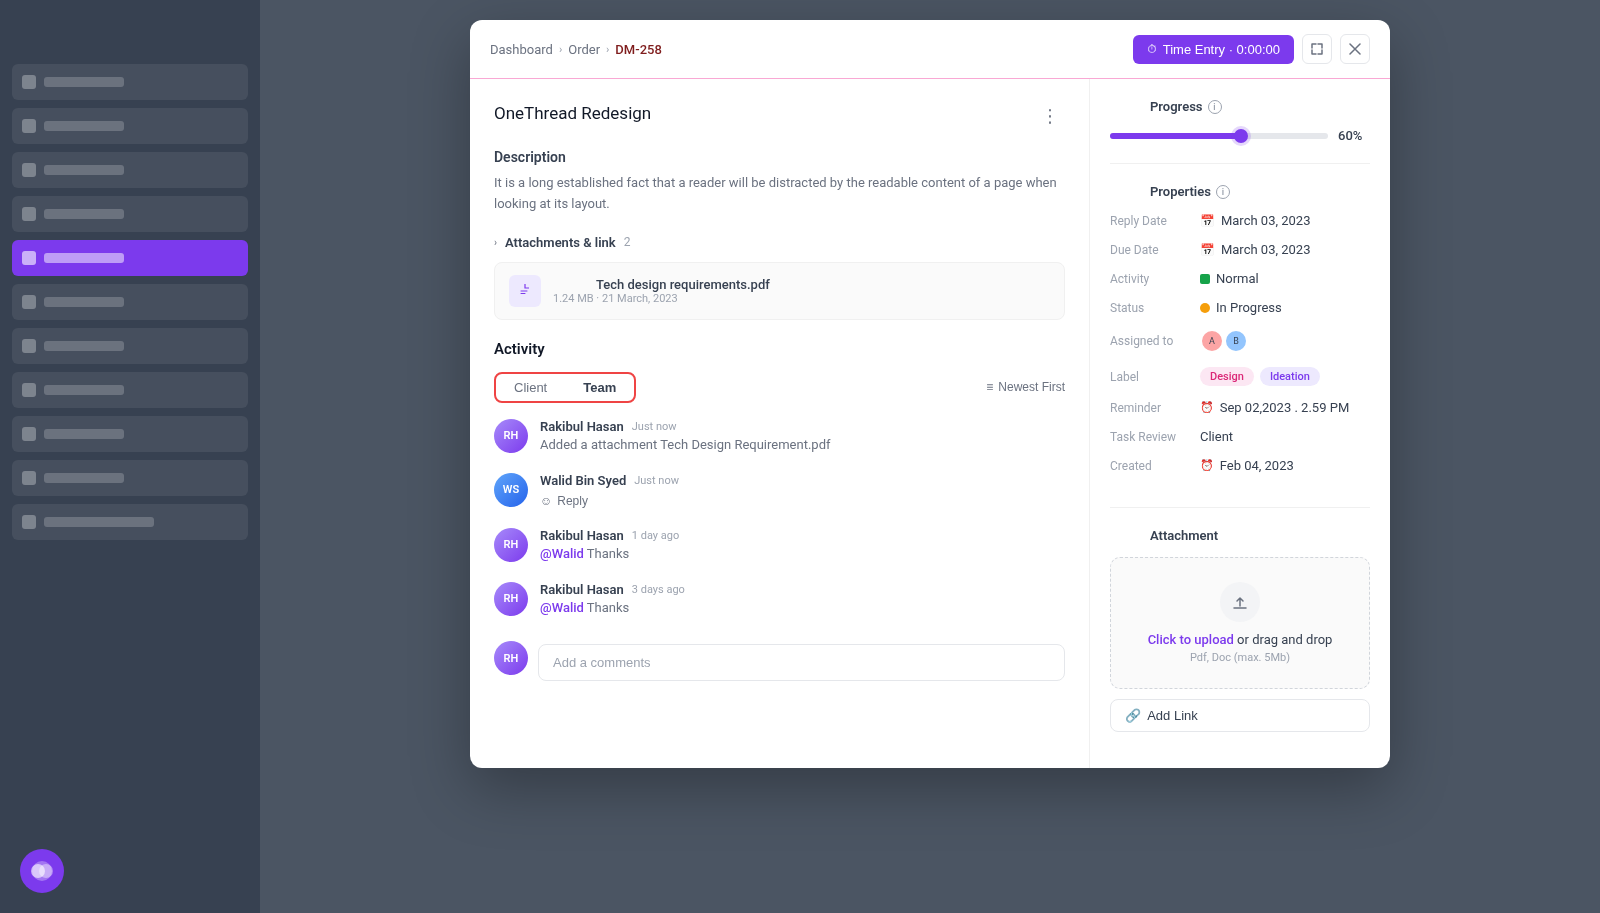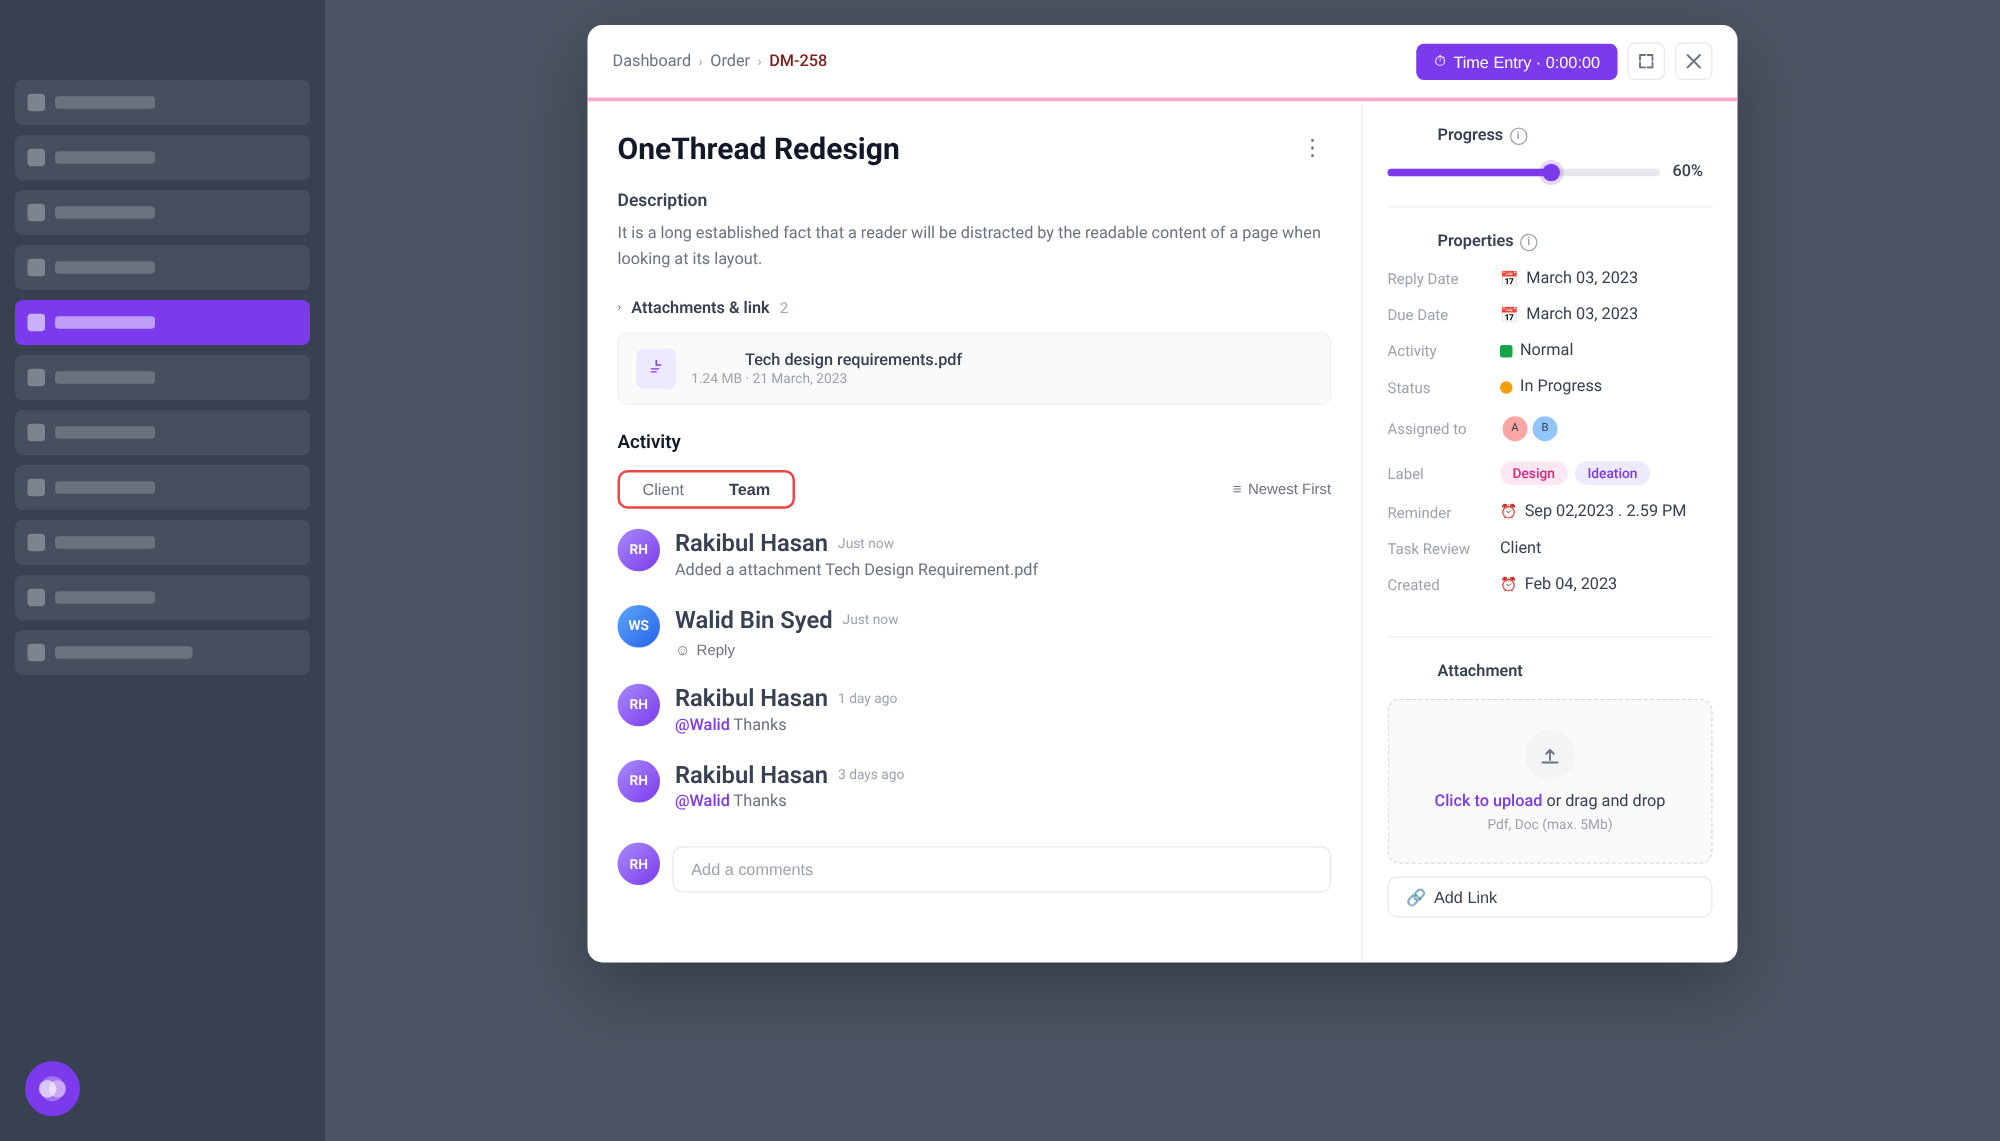--- a/index.html
+++ b/index.html
@@ -96,21 +96,21 @@
       flex-direction: column;
       overflow: hidden;
     }
 
     
     .modal-header {
       display: flex;
       align-items: center;
       justify-content: space-between;
       padding: 14px 20px;
-      border-bottom: 3px solid #f9a8d4;
+      border-bottom: 1px solid #f9a8d4;
       flex-shrink: 0;
     }
 
     .breadcrumb {
       display: flex;
       align-items: center;
       gap: 6px;
       font-size: 13px;
       color: #6b7280;
     }
@@ -175,22 +175,22 @@
     }
 
     .task-title-row {
       display: flex;
       align-items: flex-start;
       justify-content: space-between;
       margin-bottom: 20px;
     }
 
     .task-title {
-      font-size: 24px;
-      font-weight: 700;
+      font-size: 17px;
+      font-weight: 400;
       color: #111827;
     }
 
     .more-btn {
       background: none;
       border: none;
       cursor: pointer;
       color: #6b7280;
       font-size: 18px;
       padding: 2px 6px;
@@ -358,21 +358,21 @@
     }
 
     .activity-user-row {
       display: flex;
       align-items: center;
       gap: 8px;
       margin-bottom: 3px;
     }
 
     .activity-user {
-      font-size: 19px;
+      font-size: 13px;
       font-weight: 600;
       color: #374151;
     }
 
     .activity-time {
       font-size: 11px;
       color: #9ca3af;
     }
 
     .activity-text {

